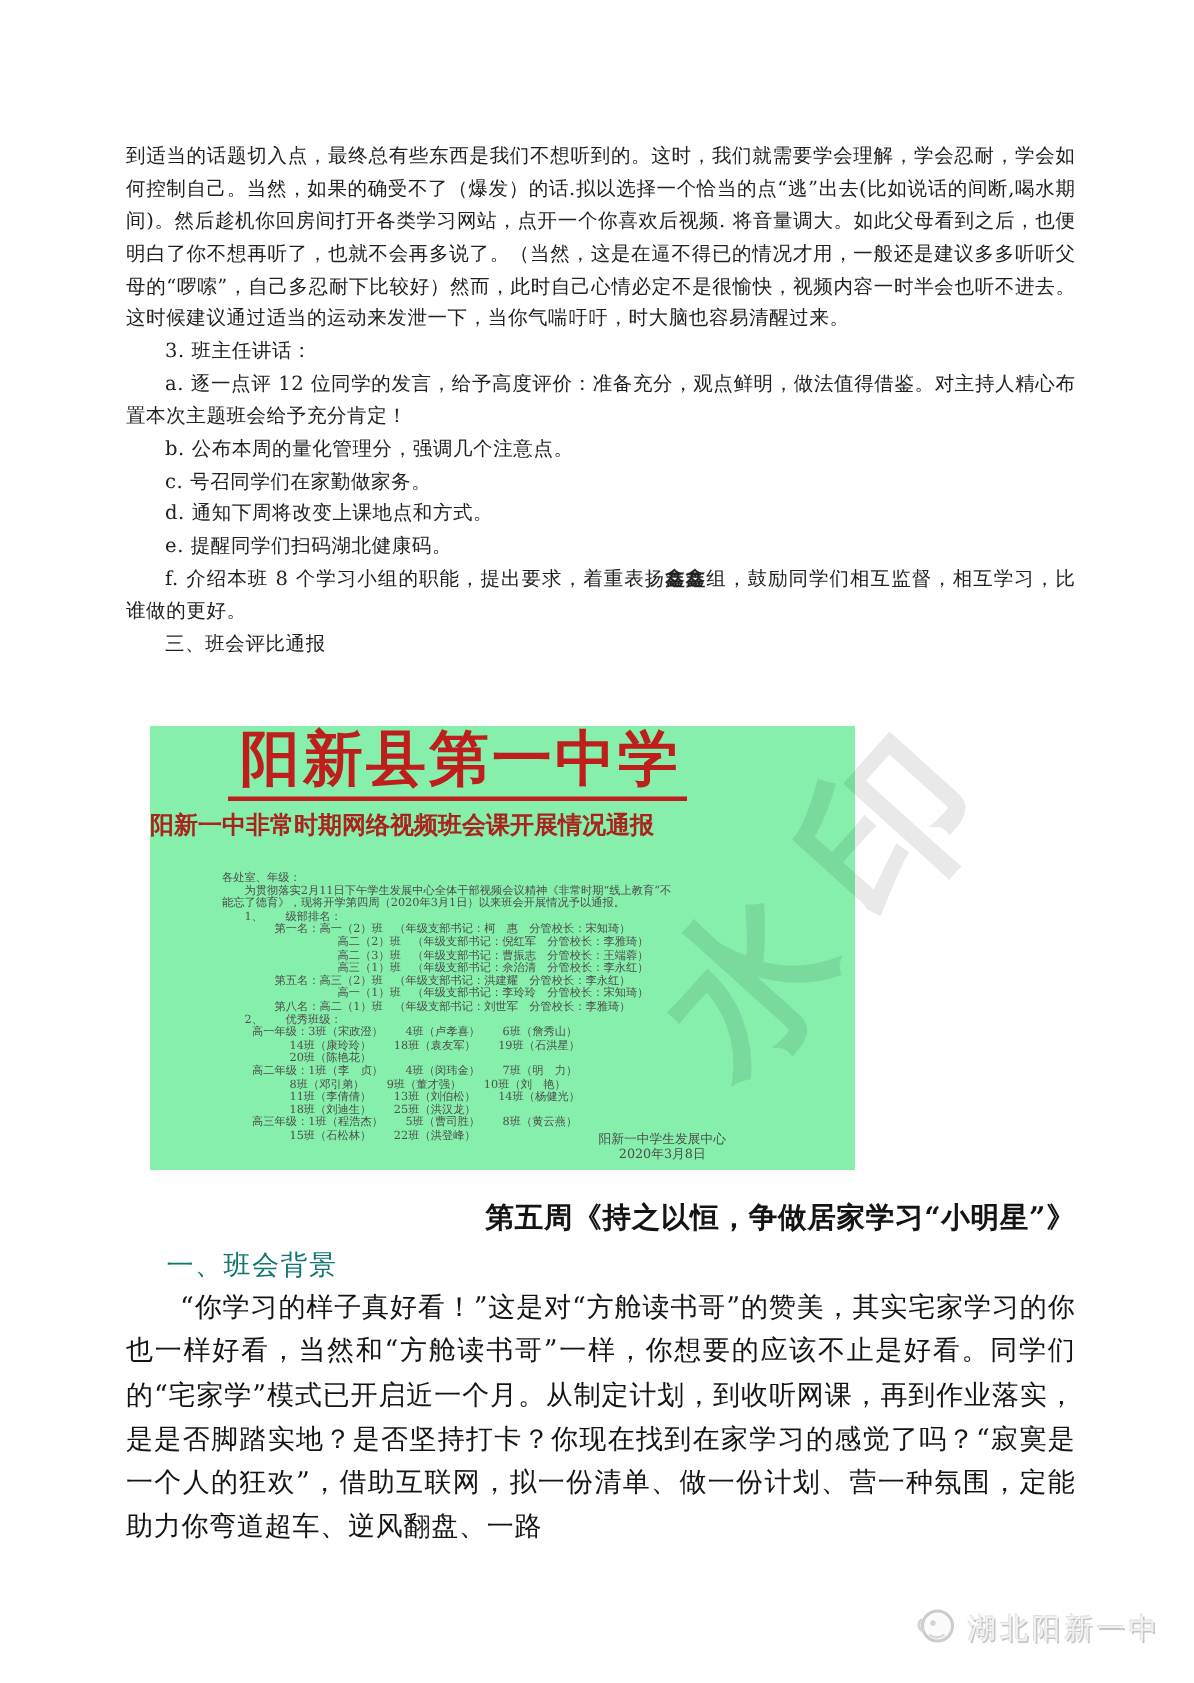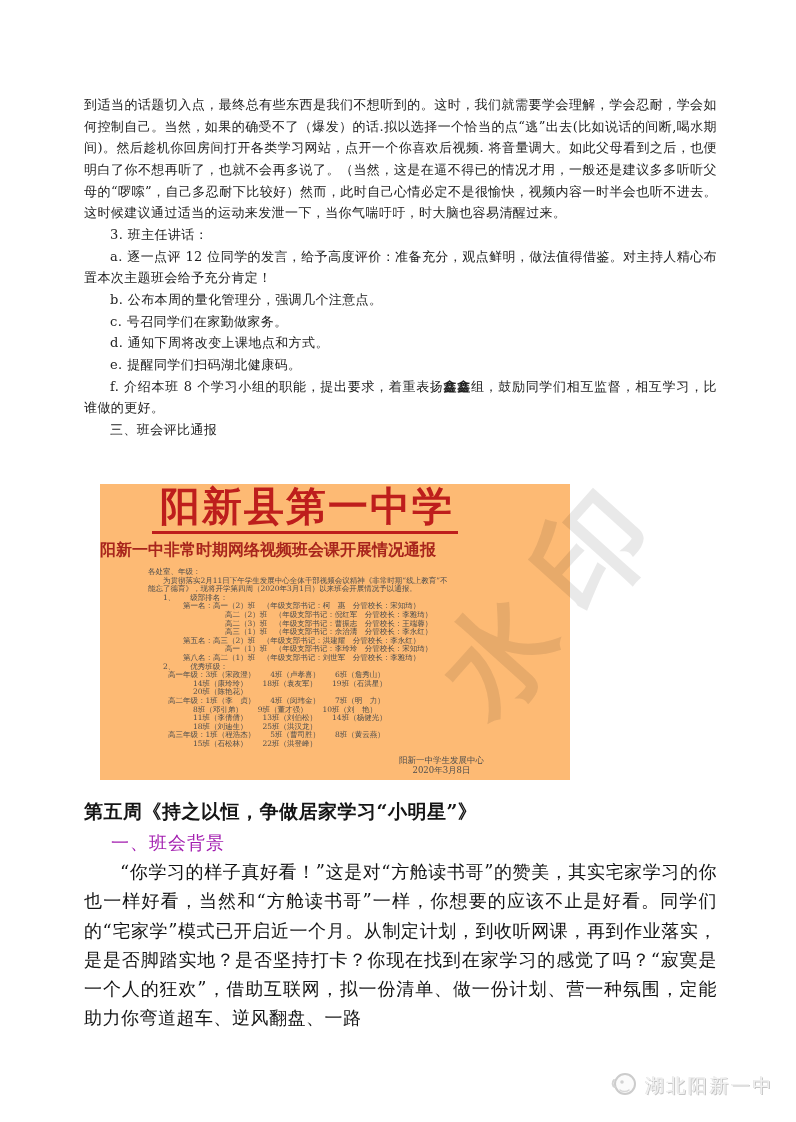--- a/index.html
+++ b/index.html
@@ -13,52 +13,52 @@
     position:absolute;left:84px;top:94px;width:633px;
     font-size:13px;line-height:21.65px;color:#212121;
     letter-spacing:0.4px;text-align:justify;
   }
   .top-block p{margin:0;}
   .indent{text-indent:2em;}
   .bold{font-weight:bold;}
   
   .notice{
     position:absolute;left:100px;top:484px;width:470px;height:296px;
-    background:#fdba74;
+    background:#86efac;
   }
   .notice-title{
     width:414px;text-align:center;
     font-size:40px;line-height:44px;font-weight:bold;color:#be1e1c;
     letter-spacing:2px;white-space:nowrap;
   }
   .notice-rule{width:306px;height:3px;background:#be1e1c;margin:3px 0 0 52px;}
   .notice-subtitle{
     width:414px;text-align:left;margin-top:6px;
     font-size:16px;font-weight:bold;color:#a8241c;white-space:nowrap;
   }
   .notice-lines{
-    margin-top:7px;font-size:7.5px;line-height:8.6px;color:#4d4d4d;
+    margin-top:20px;font-size:7.5px;line-height:8.6px;color:#4d4d4d;
     filter:blur(0.3px);white-space:nowrap;
   }
   .nl-a{padding-left:48px}.nl-b{padding-left:63px}.nl-c{padding-left:83px}
   .nl-d{padding-left:125px}.nl-e{padding-left:68px}.nl-f{padding-left:93px}
   .notice-footer{
     position:absolute;left:283px;top:271px;text-align:center;
     font-size:8.5px;line-height:10px;color:#4d4d4d;filter:blur(0.3px);
     white-space:nowrap;
     margin-left:16px;
   }
   
   .week5-title{
-    position:absolute;left:84px;top:799px;width:633px;text-align:left;
+    position:absolute;left:84px;top:799px;width:633px;text-align:right;
     font-size:19px;font-weight:bold;color:#141414;letter-spacing:0.5px;
   }
   .week5-heading{
     position:absolute;left:84px;top:831px;width:633px;
-    font-size:18px;color:#a21caf;text-indent:1.5em;letter-spacing:1px;
+    font-size:18px;color:#0f766e;text-indent:1.5em;letter-spacing:1px;
   }
   .week5-para{
     position:absolute;left:84px;top:857px;width:633px;
     font-size:18px;line-height:29.3px;color:#141414;
     letter-spacing:0.5px;text-indent:2em;text-align:justify;
   }
   
   .diag-watermark{
     position:absolute;left:462px;top:622px;
     transform:rotate(-48deg);transform-origin:0 50%;

